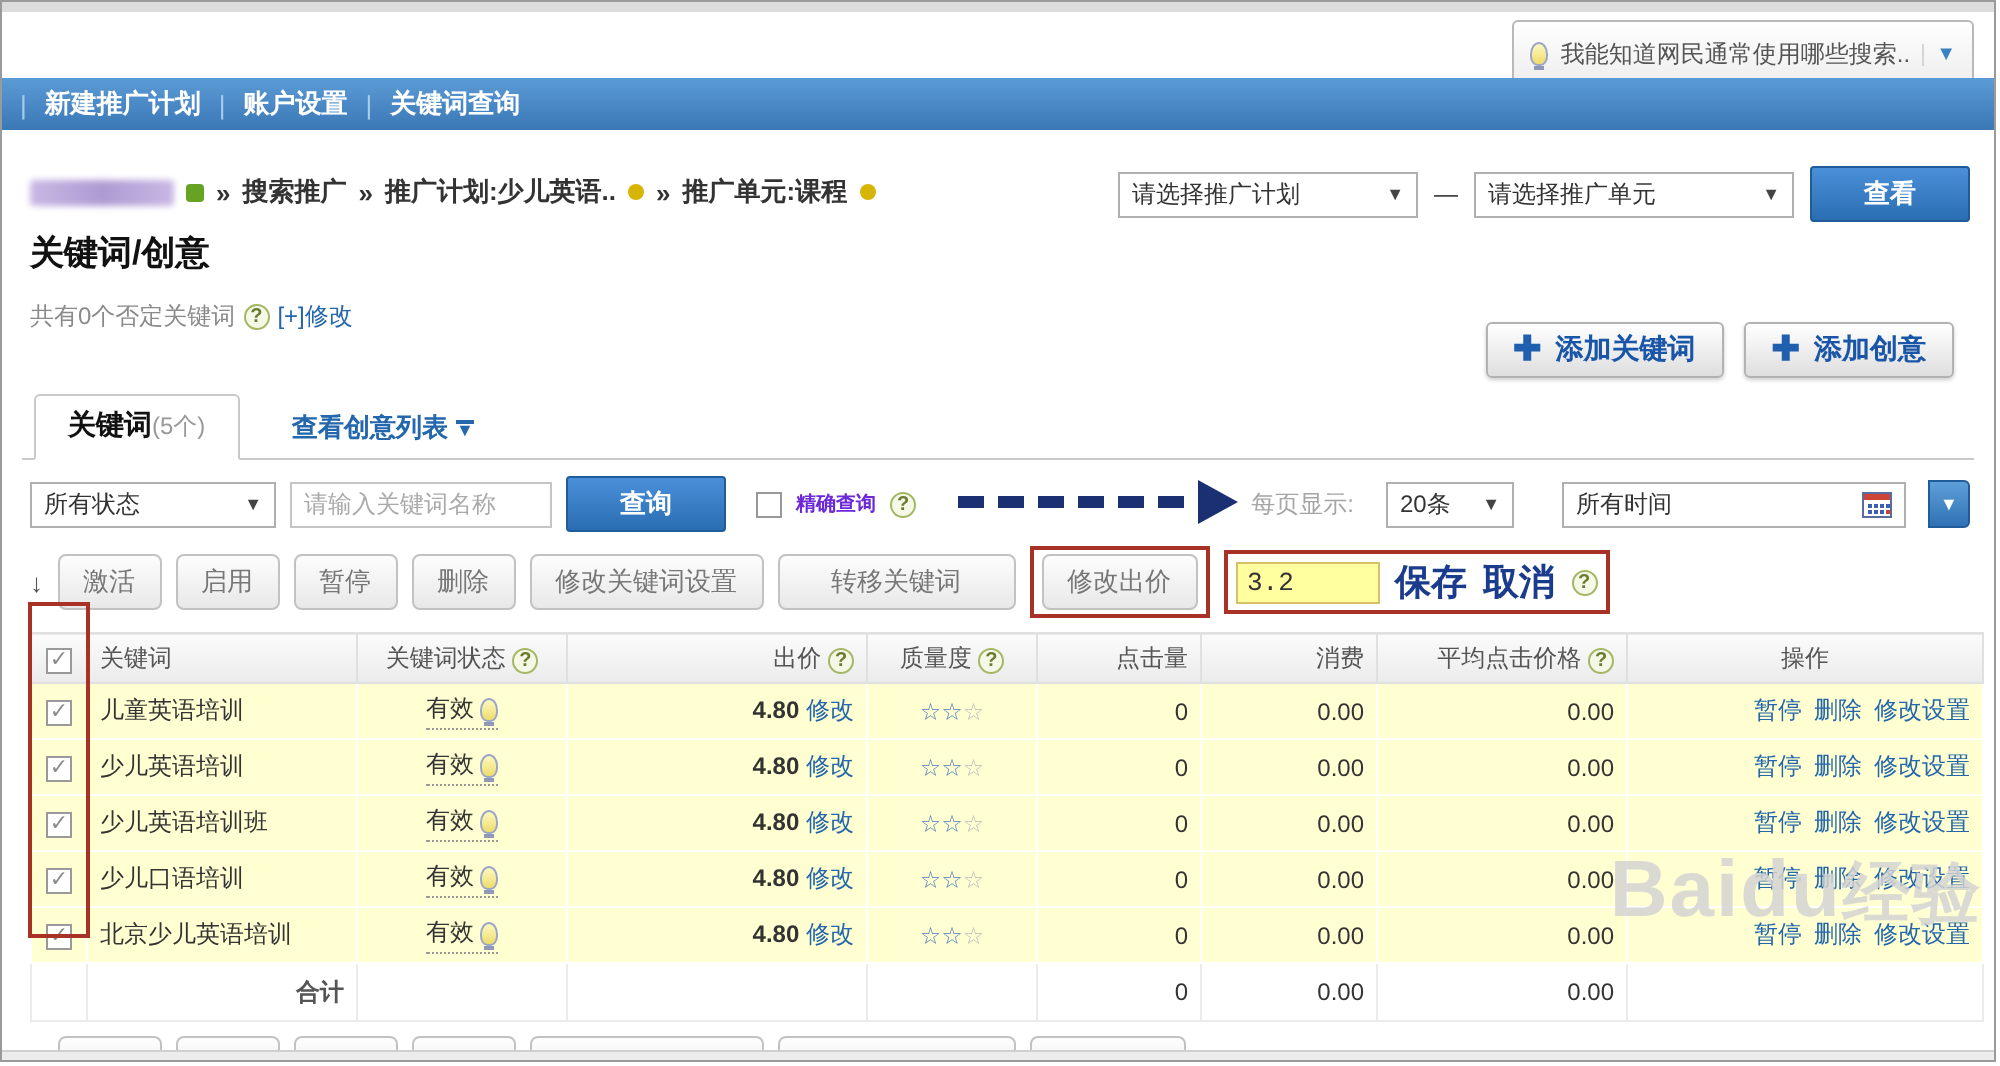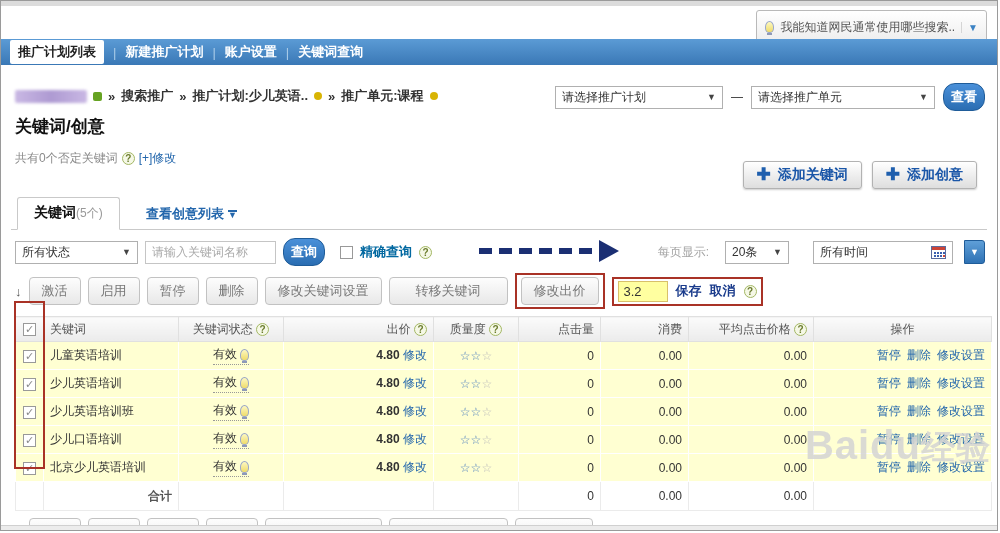--- a/index.html
+++ b/index.html
@@ -28,21 +28,21 @@
   
   .breadcrumb { position:absolute; top:86px; left:14px; display:flex; align-items:center; gap:6px; font-size:13px; font-weight:bold; color:#333; }
   .blur-user { display:inline-block; width:72px; height:13px; border-radius:2px; background:linear-gradient(90deg,#c9b8e4,#ae9ad2,#c9b8e4); filter:blur(1.5px); }
   .dot-green { width:9px; height:9px; background:#66a322; border-radius:2px; display:inline-block; }
   .dot-yellow { width:8px; height:8px; background:#d8b404; border-radius:50%; display:inline-block; }
   .crumb-link { cursor:pointer; }
 
   .plan-controls { position:absolute; top:82px; right:12px; display:flex; align-items:center; gap:8px; }
   .sel { background:#fff; border:1px solid #b0b0b0; height:23px; display:flex; align-items:center; justify-content:space-between; padding:0 6px; color:#333; font-size:12px; cursor:pointer; }
   .sel .arr { font-size:9px; color:#444; margin-left:8px; }
-  .btn-blue { background:linear-gradient(#4a90d9,#2a6db2); border:1px solid #1f5c99; color:#fff; font-weight:bold; font-size:13px; padding:4px 7px; border-radius:12px; cursor:pointer; }
+  .btn-blue { background:linear-gradient(#4a90d9,#2a6db2); border:1px solid #1f5c99; color:#fff; font-weight:bold; font-size:13px; padding:4px 26px; border-radius:2px; cursor:pointer; }
 
   .page-title { position:absolute; top:114px; left:14px; font-size:17px; font-weight:bold; color:#111; }
   .neg-row { position:absolute; top:149px; left:14px; display:flex; align-items:center; gap:4px; color:#8a8a8a; font-size:12px; }
   .link { color:#2467ac; cursor:pointer; text-decoration:none; }
   .help { display:inline-flex; width:13px; height:13px; border-radius:50%; border:1px solid #a3b764; color:#6b7c2e; background:#f5f8e6; font-size:10px; align-items:center; justify-content:center; font-weight:bold; cursor:pointer; }
 
   .add-buttons { position:absolute; top:160px; right:20px; display:flex; gap:10px; }
   .add-btn { display:flex; align-items:center; gap:7px; padding:4px 13px; background:linear-gradient(#ffffff,#dedede); border:1px solid #b2b2b2; border-radius:3px; color:#1a56a8; font-weight:bold; font-size:14px; box-shadow:0 1px 2px rgba(0,0,0,.2); cursor:pointer; }
   .plus { font-size:17px; font-weight:900; color:#1f5fae; line-height:12px; }
 
@@ -53,40 +53,40 @@
   .kw-tab span { color:#999; font-size:12px; }
   .creative-link { position:absolute; left:135px; bottom:6px; color:#2467ac; font-size:13px; font-weight:bold; display:flex; gap:4px; align-items:center; cursor:pointer; }
   .creative-link .exp { font-size:9px; border-top:2px solid #2467ac; line-height:7px; }
 
   
   .panel { position:absolute; top:230px; left:6px; right:6px; bottom:6px; }
   .filter-row { display:flex; align-items:center; gap:7px; padding:7px 6px 0 8px; }
   .inp { border:1px solid #c5c5c5; height:23px; padding:0 6px; font-size:12px; color:#333; width:131px; font-family:inherit; }
   .inp::placeholder { color:#aaa; }
   .cb { width:13px; height:13px; background:#fff; border:1px solid #999; display:inline-flex; align-items:center; justify-content:center; color:#8a8a8a; font-size:11px; line-height:11px; cursor:pointer; flex:none; }
-  .exact-label { font-weight:bold; color:#0369a1; font-size:13px; }
+  .exact-label { font-weight:bold; color:#6d28d9; font-size:10px; }
   .right-filters { margin-left:auto; display:flex; align-items:center; gap:16px; }
   .muted { color:#a5a5a5; }
   .cal { position:relative; width:15px; height:13px; border:1px solid #5b6b9e; background:linear-gradient(180deg,#cc4437 0,#cc4437 3px,#fff 3px); flex:none; }
   .cal i { position:absolute; left:2px; top:5px; width:2px; height:2px; background:#3c5fae; box-shadow:3px 0 #3c5fae,6px 0 #3c5fae,9px 0 #3c5fae,0 3px #3c5fae,3px 3px #3c5fae,6px 3px #3c5fae,9px 3px #cc4437; }
   .chev-btn { width:21px; height:24px; background:linear-gradient(#5f9fd8,#2f72b4); border:1px solid #1f5c99; border-radius:0 3px 3px 0; color:#fff; font-size:9px; display:flex; align-items:center; justify-content:center; margin-left:-5px; cursor:pointer; }
 
   
   .dash-arrow { position:absolute; left:472px; top:9px; display:flex; align-items:center; z-index:7; pointer-events:none; }
   .dash-arrow .d { width:13px; height:6px; background:#1b2f73; margin-right:7px; }
   .dash-arrow .head { width:0; height:0; border-left:20px solid #1b2f73; border-top:11px solid transparent; border-bottom:11px solid transparent; }
 
   
   .action-row { display:flex; align-items:center; gap:7px; margin-top:7px; padding:0 8px; }
   .sort-ico { color:#555; font-size:13px; font-weight:bold; cursor:pointer; }
   .act-btn { padding:4px 12px; background:linear-gradient(#fdfdfd,#e8e8e8); border:1px solid #c2c2c2; border-radius:4px; color:#777; font-size:13px; white-space:nowrap; cursor:pointer; }
   .act-btn.wide { padding:4px 26px; }
   .red-box { border:2px solid #a93226; display:flex; align-items:center; gap:8px; padding:2px 4px; }
-  .bid-input { width:50px; height:21px; background:#ffffa0; border:1px solid #d8c06a; padding:0 5px; font-size:13px; color:#333; font-family:Liberation Sans, sans-serif; }
-  .save-cancel { color:#1b3c8c; font-weight:bold; font-size:13px; cursor:pointer; }
+  .bid-input { width:72px; height:21px; background:#ffffa0; border:1px solid #d8c06a; padding:0 5px; font-size:13px; color:#333; font-family:Liberation Mono, monospace; }
+  .save-cancel { color:#1b3c8c; font-weight:bold; font-size:18px; cursor:pointer; }
 
   
   table { border-collapse:collapse; width:976px; margin:7px 8px 0; table-layout:fixed; }
   th { background:linear-gradient(#fbfbfb,#ebebeb); border:1px solid #e0e0e0; font-weight:normal; color:#555; font-size:12px; height:25px; padding:2px 6px; }
   td { background:#ffffd2; border:1px solid #ffffff; font-size:12px; color:#333; height:28px; padding:2px 6px; }
   tr.total-row td { background:#fff; border:1px solid #ebebeb; height:29px; }
   .ta-l { text-align:left; } .ta-r { text-align:right; } .ta-c { text-align:center; }
   .bid-num { font-weight:bold;margin-top:40px; }
   .status-chip { border-bottom:1px dotted #999; padding-bottom:1px; display:inline-flex; gap:3px; align-items:center; }
   .stars i { font-style:normal; font-size:12px; color:#4d7fbe; }
@@ -109,21 +109,20 @@
 <div id="page">
   <div class="top-strip"></div>
 
   <div class="tip-box">
     <span class="bulb"></span>
     <span>我能知道网民通常使用哪些搜索..</span>
     <span class="chev">▼</span>
   </div>
 
   <div class="subnav">
-    <span class="active-item">推广计划列表</span>
     <span class="sep">|</span>
     <span class="nav-link">新建推广计划</span>
     <span class="sep">|</span>
     <span class="nav-link">账户设置</span>
     <span class="sep">|</span>
     <span class="nav-link">关键词查询</span>
   </div>
 
   <div class="breadcrumb">
     <span class="blur-user"></span>
@@ -132,26 +131,26 @@
     <span class="crumb-link">搜索推广</span>
     <span>»</span>
     <span class="crumb-link">推广计划:少儿英语..</span>
     <span class="dot-yellow"></span>
     <span>»</span>
     <span class="crumb-link">推广单元:课程</span>
     <span class="dot-yellow"></span>
   </div>
 
   <div class="plan-controls">
-    <div class="sel" style="width:168px">
+    <div class="sel" style="width:150px">
       <span>请选择推广计划</span>
       <span class="arr">▼</span>
     </div>
     <span>—</span>
-    <div class="sel" style="width:184px">
+    <div class="sel" style="width:160px">
       <span>请选择推广单元</span>
       <span class="arr">▼</span>
     </div>
     <button class="btn-blue">查看</button>
   </div>
 
   <div class="page-title">关键词/创意</div>
 
   <div class="neg-row">
     <span>共有0个否定关键词</span>
@@ -192,21 +191,21 @@
       <span class="cb" style="margin-left:8px"></span>
       <span class="exact-label">精确查询</span>
       <span class="help">?</span>
 
       <div class="right-filters">
         <span class="muted">每页显示:</span>
         <div class="sel" style="width:64px">
           <span>20条</span>
           <span class="arr">▼</span>
         </div>
-        <div class="sel" style="width:140px; margin-left:8px">
+        <div class="sel" style="width:172px; margin-left:8px">
           <span>所有时间</span>
           <span class="cal">
               <i></i>
             </span>
         </div>
         <div class="chev-btn">▼</div>
       </div>
 
       <div class="dash-arrow">
         <span class="d"></span>

